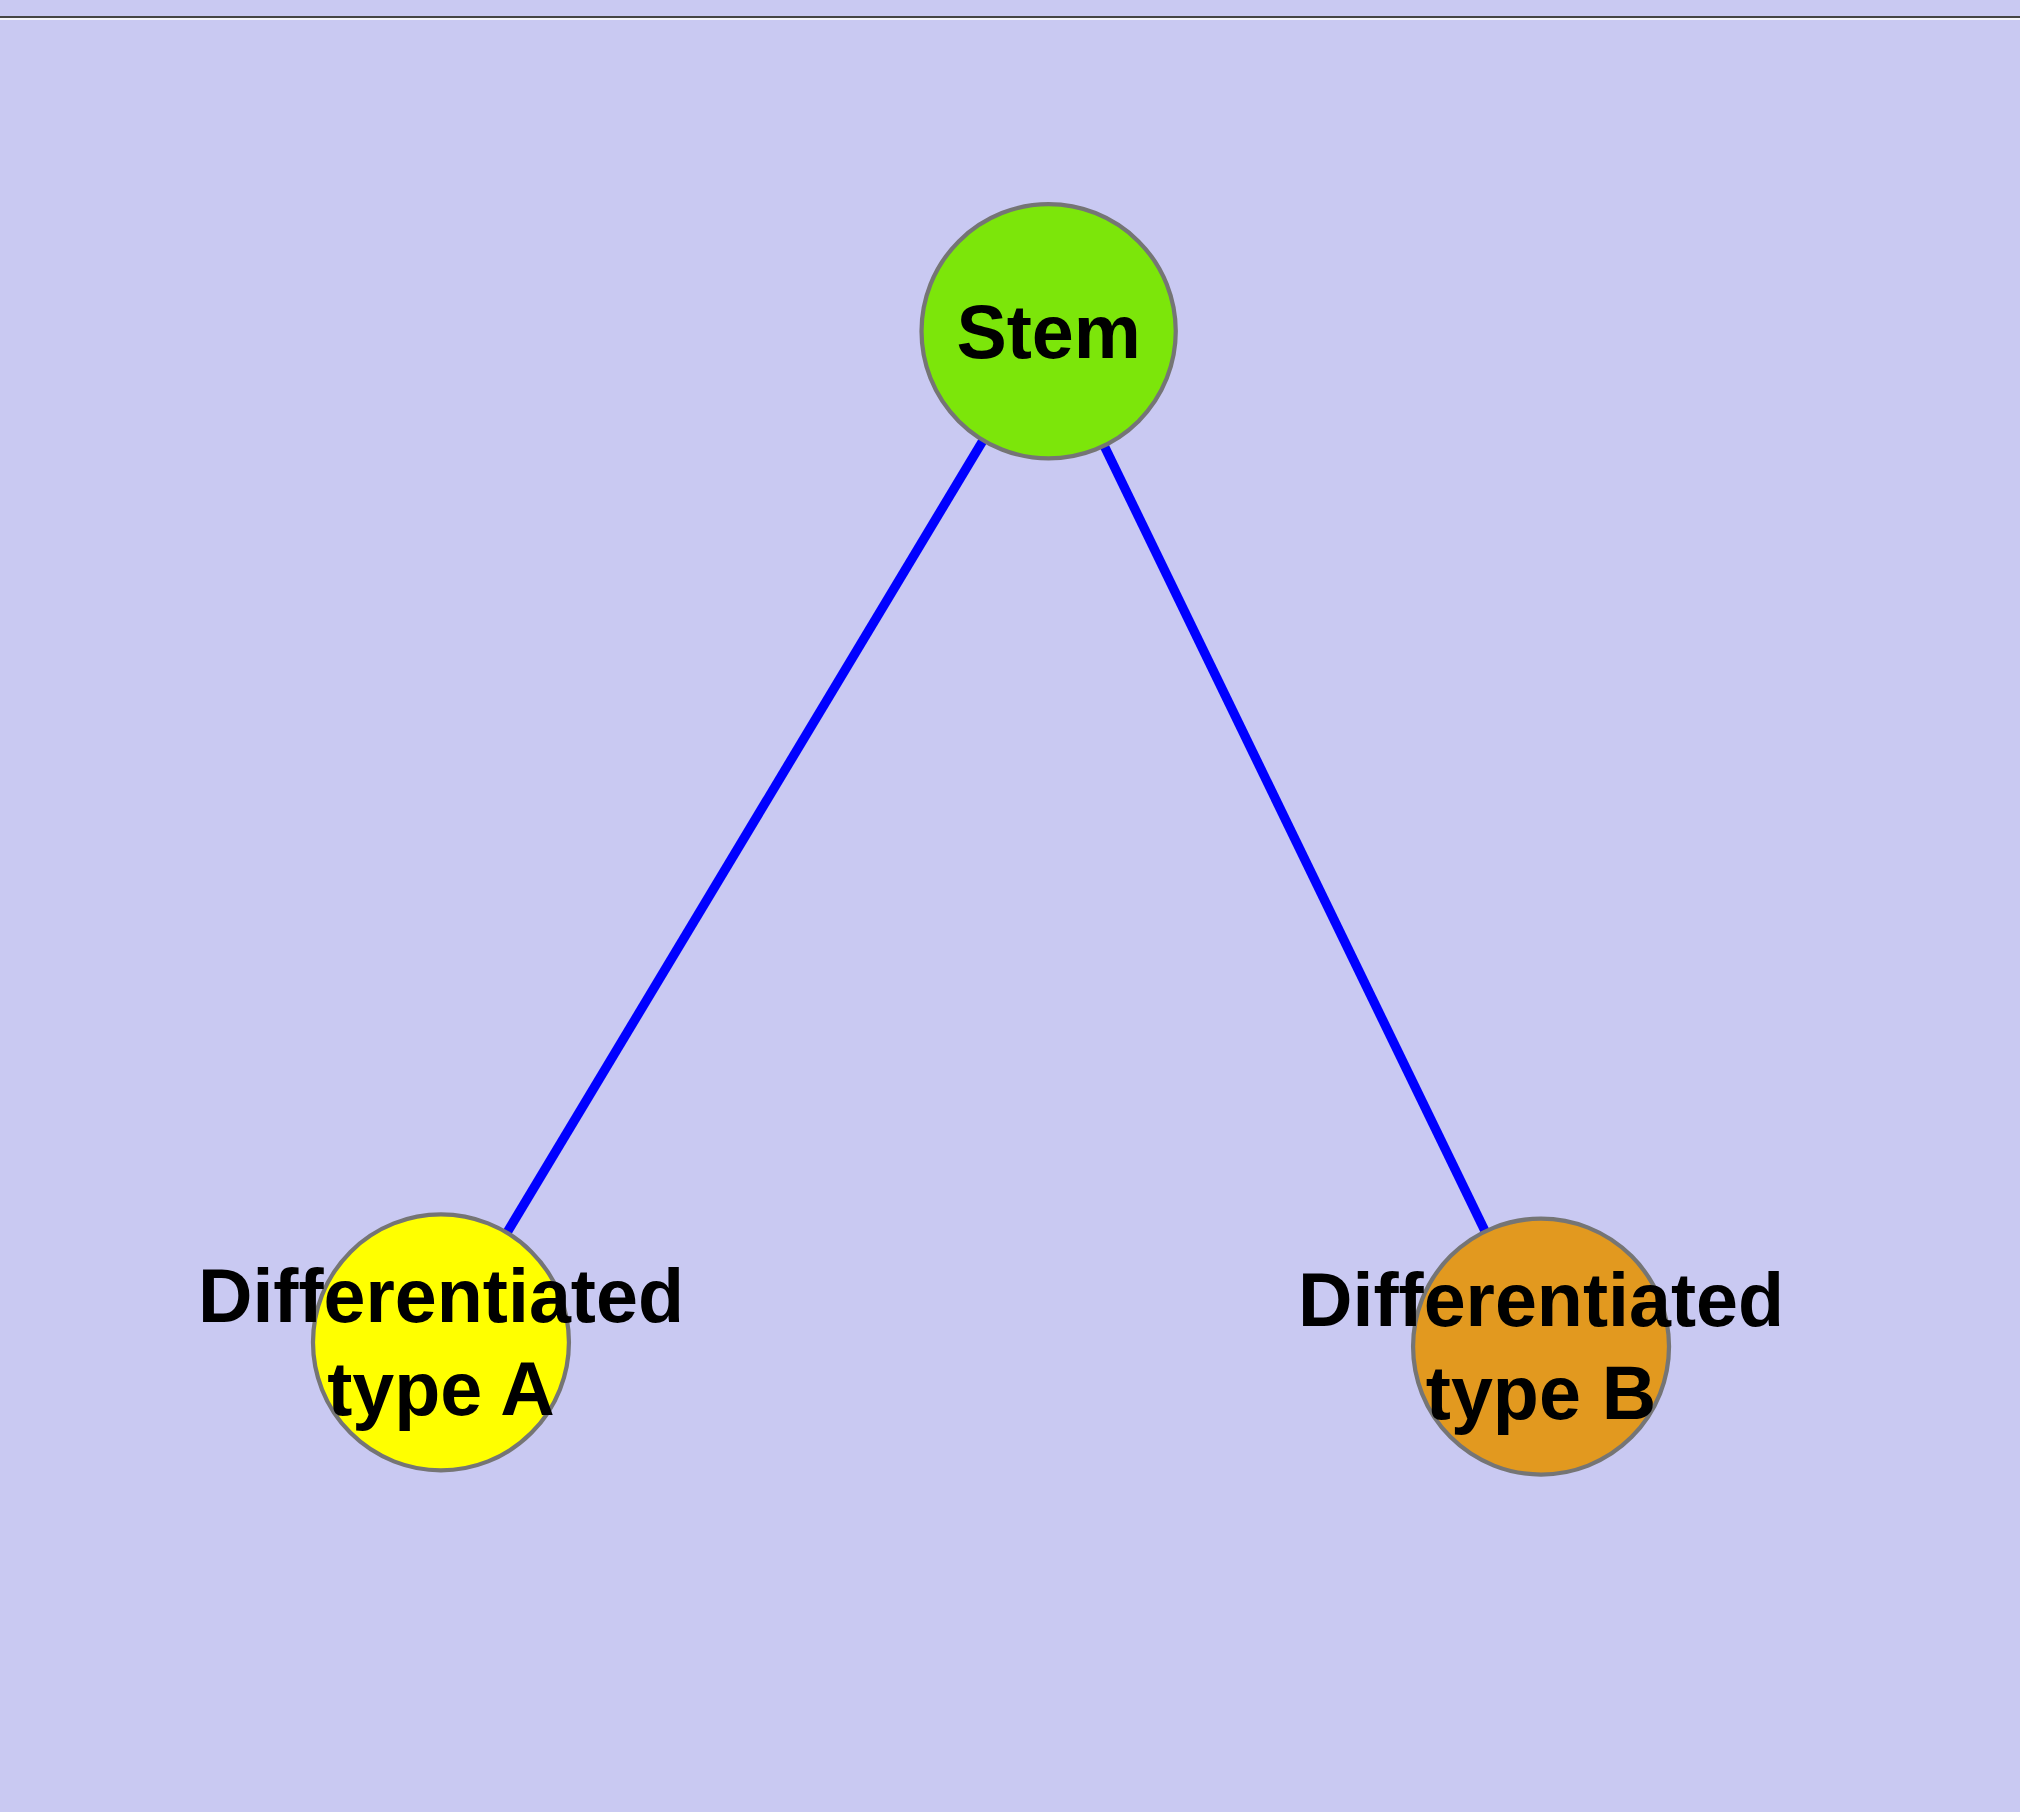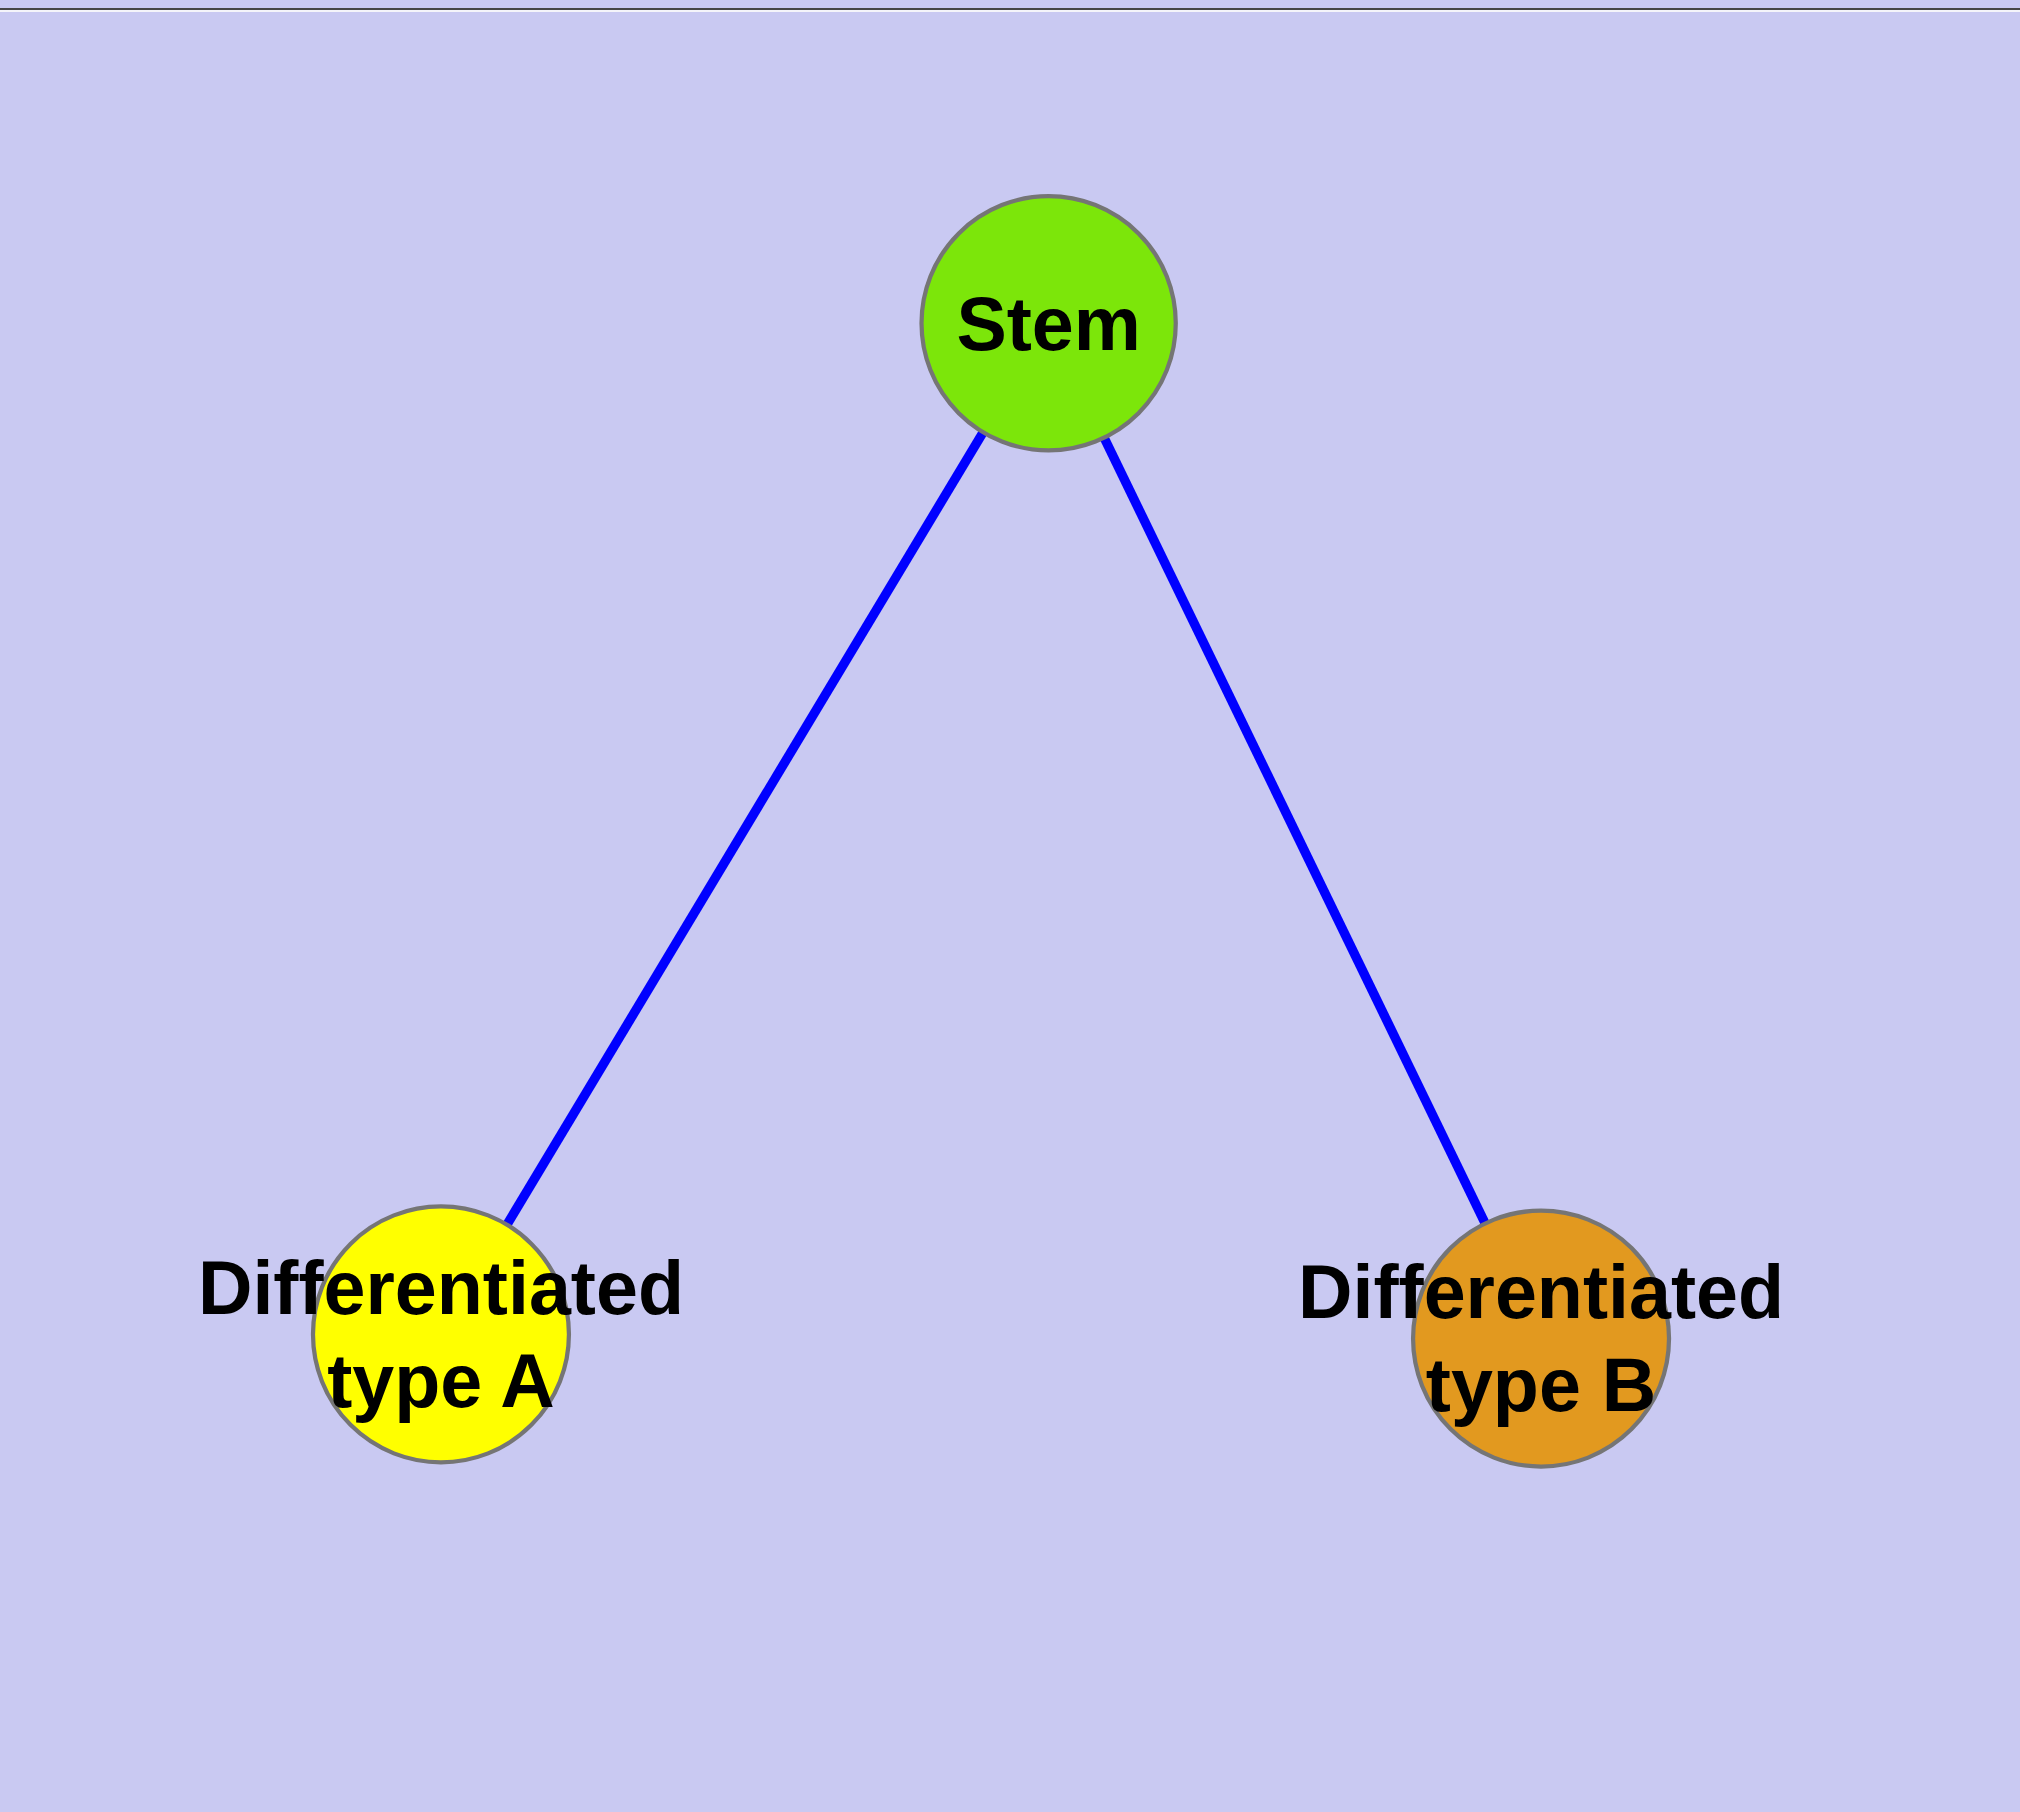--- a/index.html
+++ b/index.html
@@ -4,21 +4,21 @@
 <style>
   html, body {
     margin: 0;
     padding: 0;
     width: 2021px;
     height: 1812px;
     overflow: hidden;
   }
   #canvas-wrap {
     position: absolute;
-    top: 8px; left: 0;
+    top: 16px; left: 0;
     width: 2021px;
     height: 1608px;
   }
   svg#diagram-svg {
     position: absolute;
     top: 0; left: 0;
     display: block;
   }
   .node-label {
     font-family: "Liberation Sans", "DejaVu Sans", sans-serif;

